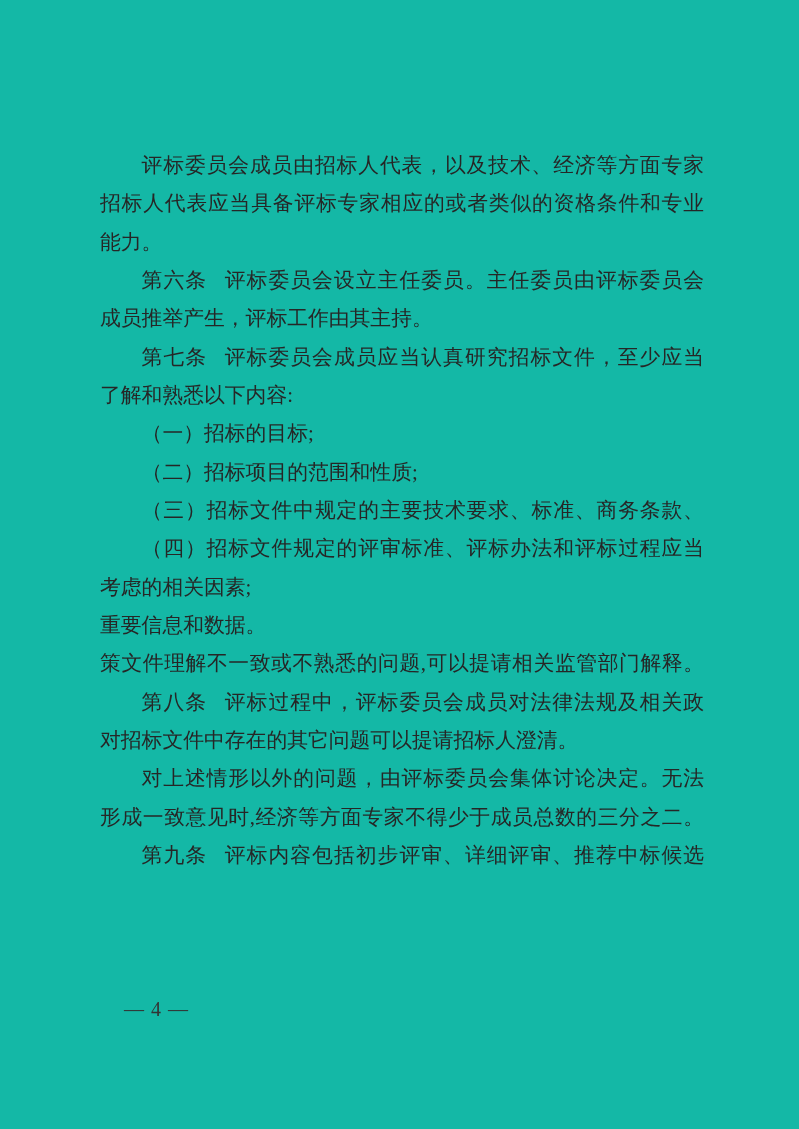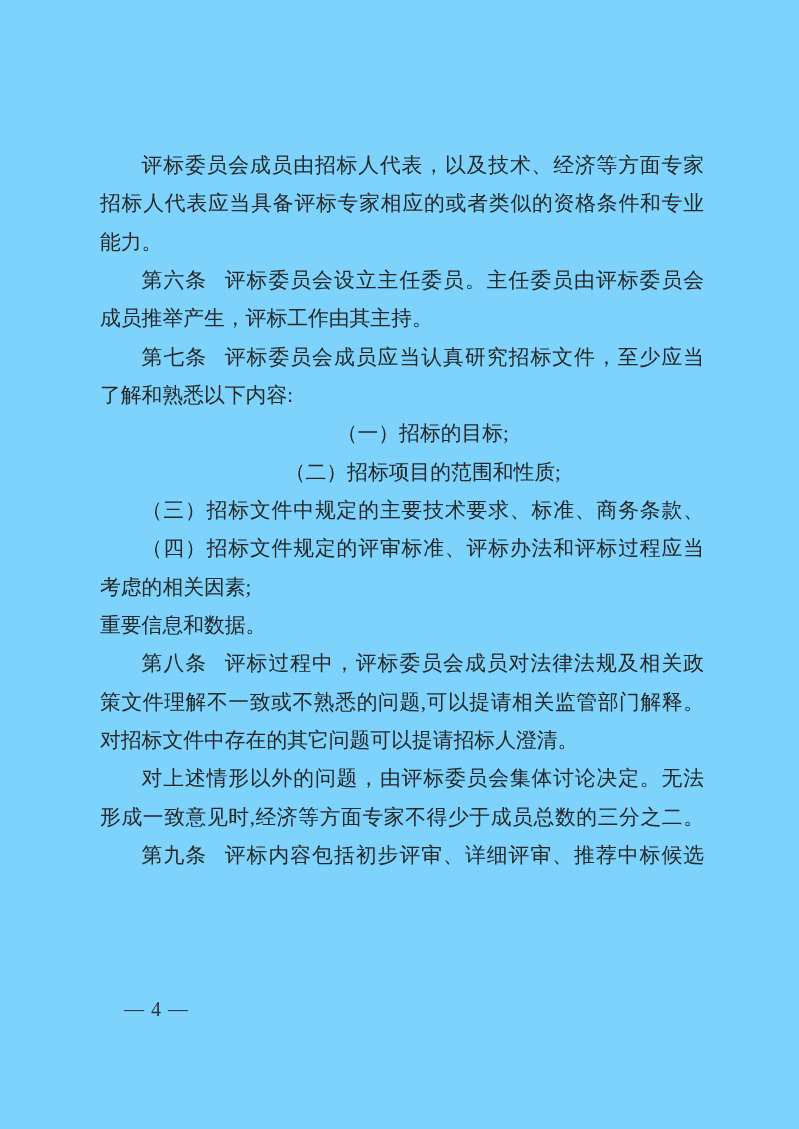--- a/index.html
+++ b/index.html
@@ -11,21 +11,21 @@
     width: 799px;
     height: 1129px;
     position: relative;
     overflow: hidden;
     font-family: "Liberation Serif", "DejaVu Serif", serif;
     color: #262626;
   }
   .page {
     position: absolute;
     inset: 0;
-    background: #7dd3fc;
+    background: #14b8a6;
   }
   .body-text {
     position: absolute;
     left: 100px;
     top: 146px;
     width: 604px;
     font-size: 20.8px;
     line-height: 38.33px;
   }
   .line {
@@ -33,21 +33,20 @@
     white-space: nowrap;
     text-align: left;
   }
   .line.j {
     white-space: normal;
     text-align: justify;
     text-align-last: justify;
   }
   .line.in {
     text-indent: 2em;
-    text-align: center;
   }
   .art {
     font-weight: normal;
     margin-right: 0.85em;
   }
   .art:empty {
     display: none;
     margin: 0;
   }
   .page-number {
@@ -71,22 +70,22 @@
     <div class="line in j"><span class="art">第六条</span><span>评标委员会设立主任委员。主任委员由评标委员会</span></div>
     <div class="line"><span>成员推举产生，评标工作由其主持。</span></div>
     <div class="line in j"><span class="art">第七条</span><span>评标委员会成员应当认真研究招标文件，至少应当</span></div>
     <div class="line"><span>了解和熟悉以下内容:</span></div>
     <div class="line in"><span>（一）招标的目标;</span></div>
     <div class="line in"><span>（二）招标项目的范围和性质;</span></div>
     <div class="line in j"><span>（三）招标文件中规定的主要技术要求、标准、商务条款、</span></div>
     <div class="line in j"><span>（四）招标文件规定的评审标准、评标办法和评标过程应当</span></div>
     <div class="line"><span>考虑的相关因素;</span></div>
     <div class="line"><span>重要信息和数据。</span></div>
+    <div class="line j"><span>策文件理解不一致或不熟悉的问题,可以提请相关监管部门解释。</span></div>
     <div class="line in j"><span class="art">第八条</span><span>评标过程中，评标委员会成员对法律法规及相关政</span></div>
-    <div class="line j"><span>策文件理解不一致或不熟悉的问题,可以提请相关监管部门解释。</span></div>
     <div class="line"><span>对招标文件中存在的其它问题可以提请招标人澄清。</span></div>
     <div class="line in j"><span>对上述情形以外的问题，由评标委员会集体讨论决定。无法</span></div>
     <div class="line j"><span>形成一致意见时,经济等方面专家不得少于成员总数的三分之二。</span></div>
     <div class="line in j"><span class="art">第九条</span><span>评标内容包括初步评审、详细评审、推荐中标候选</span></div>
   </div>
 
   <div class="page-number">— 4 —</div>
 
 </div>
 

